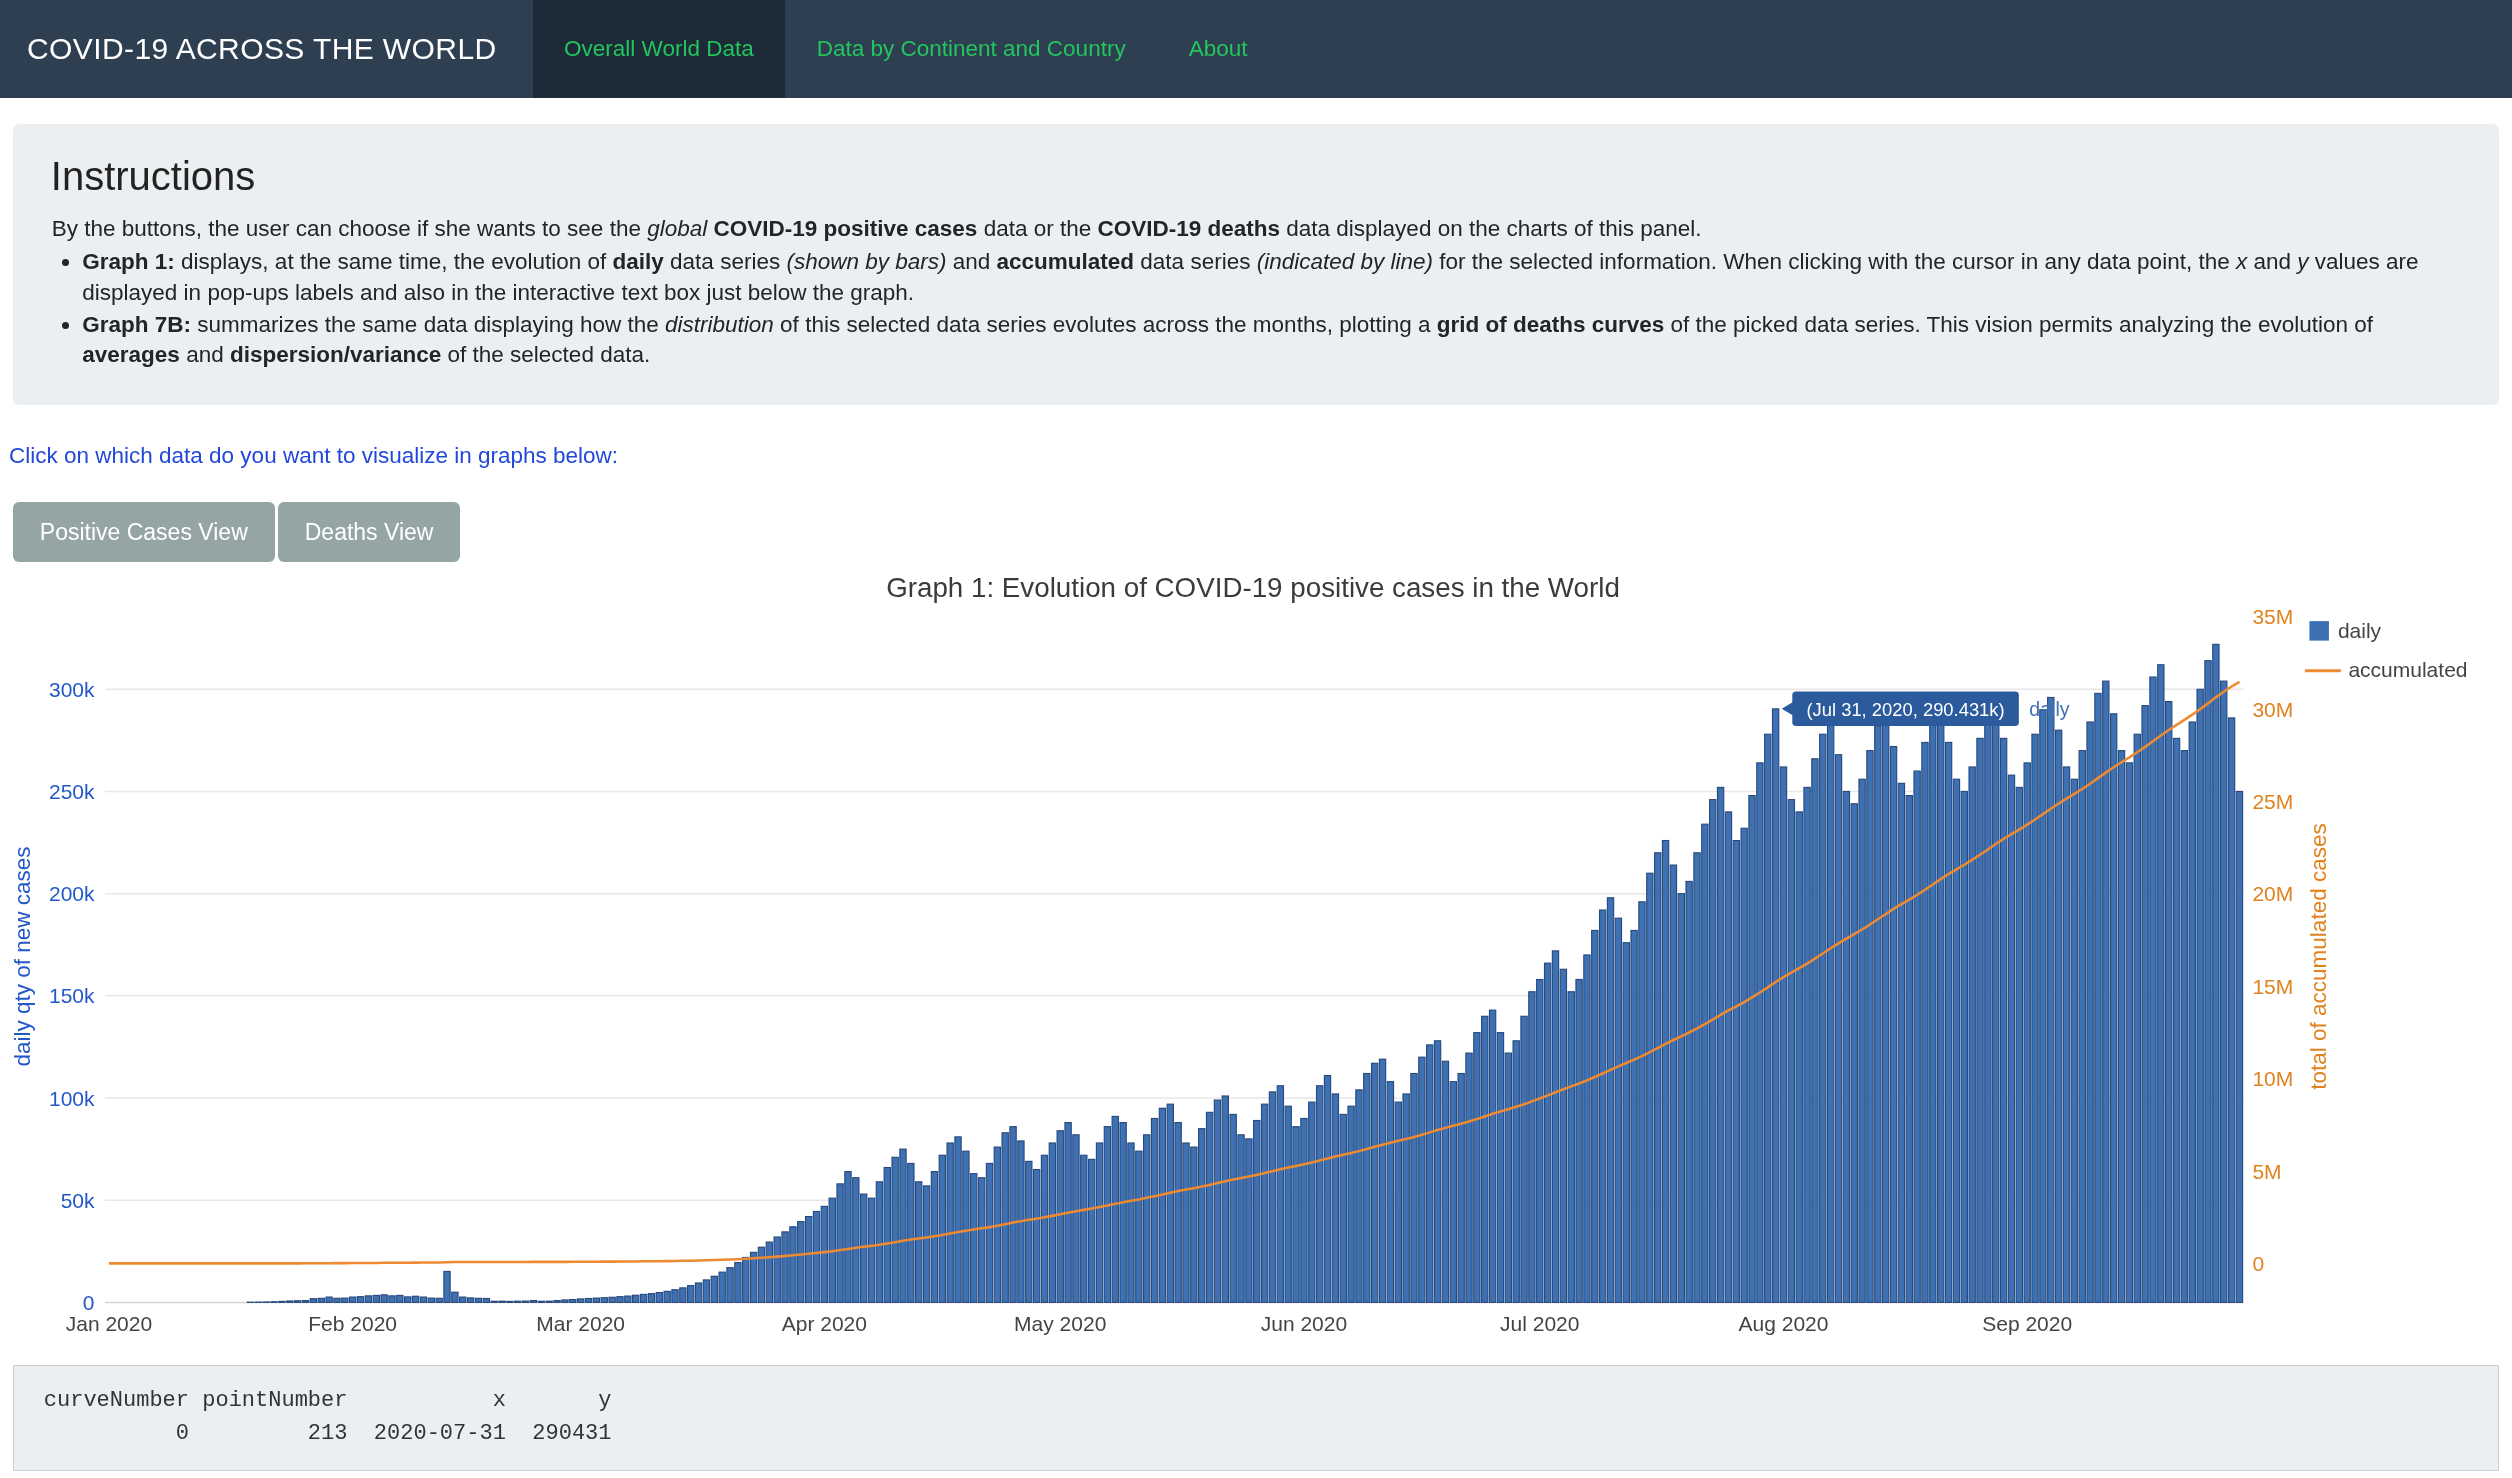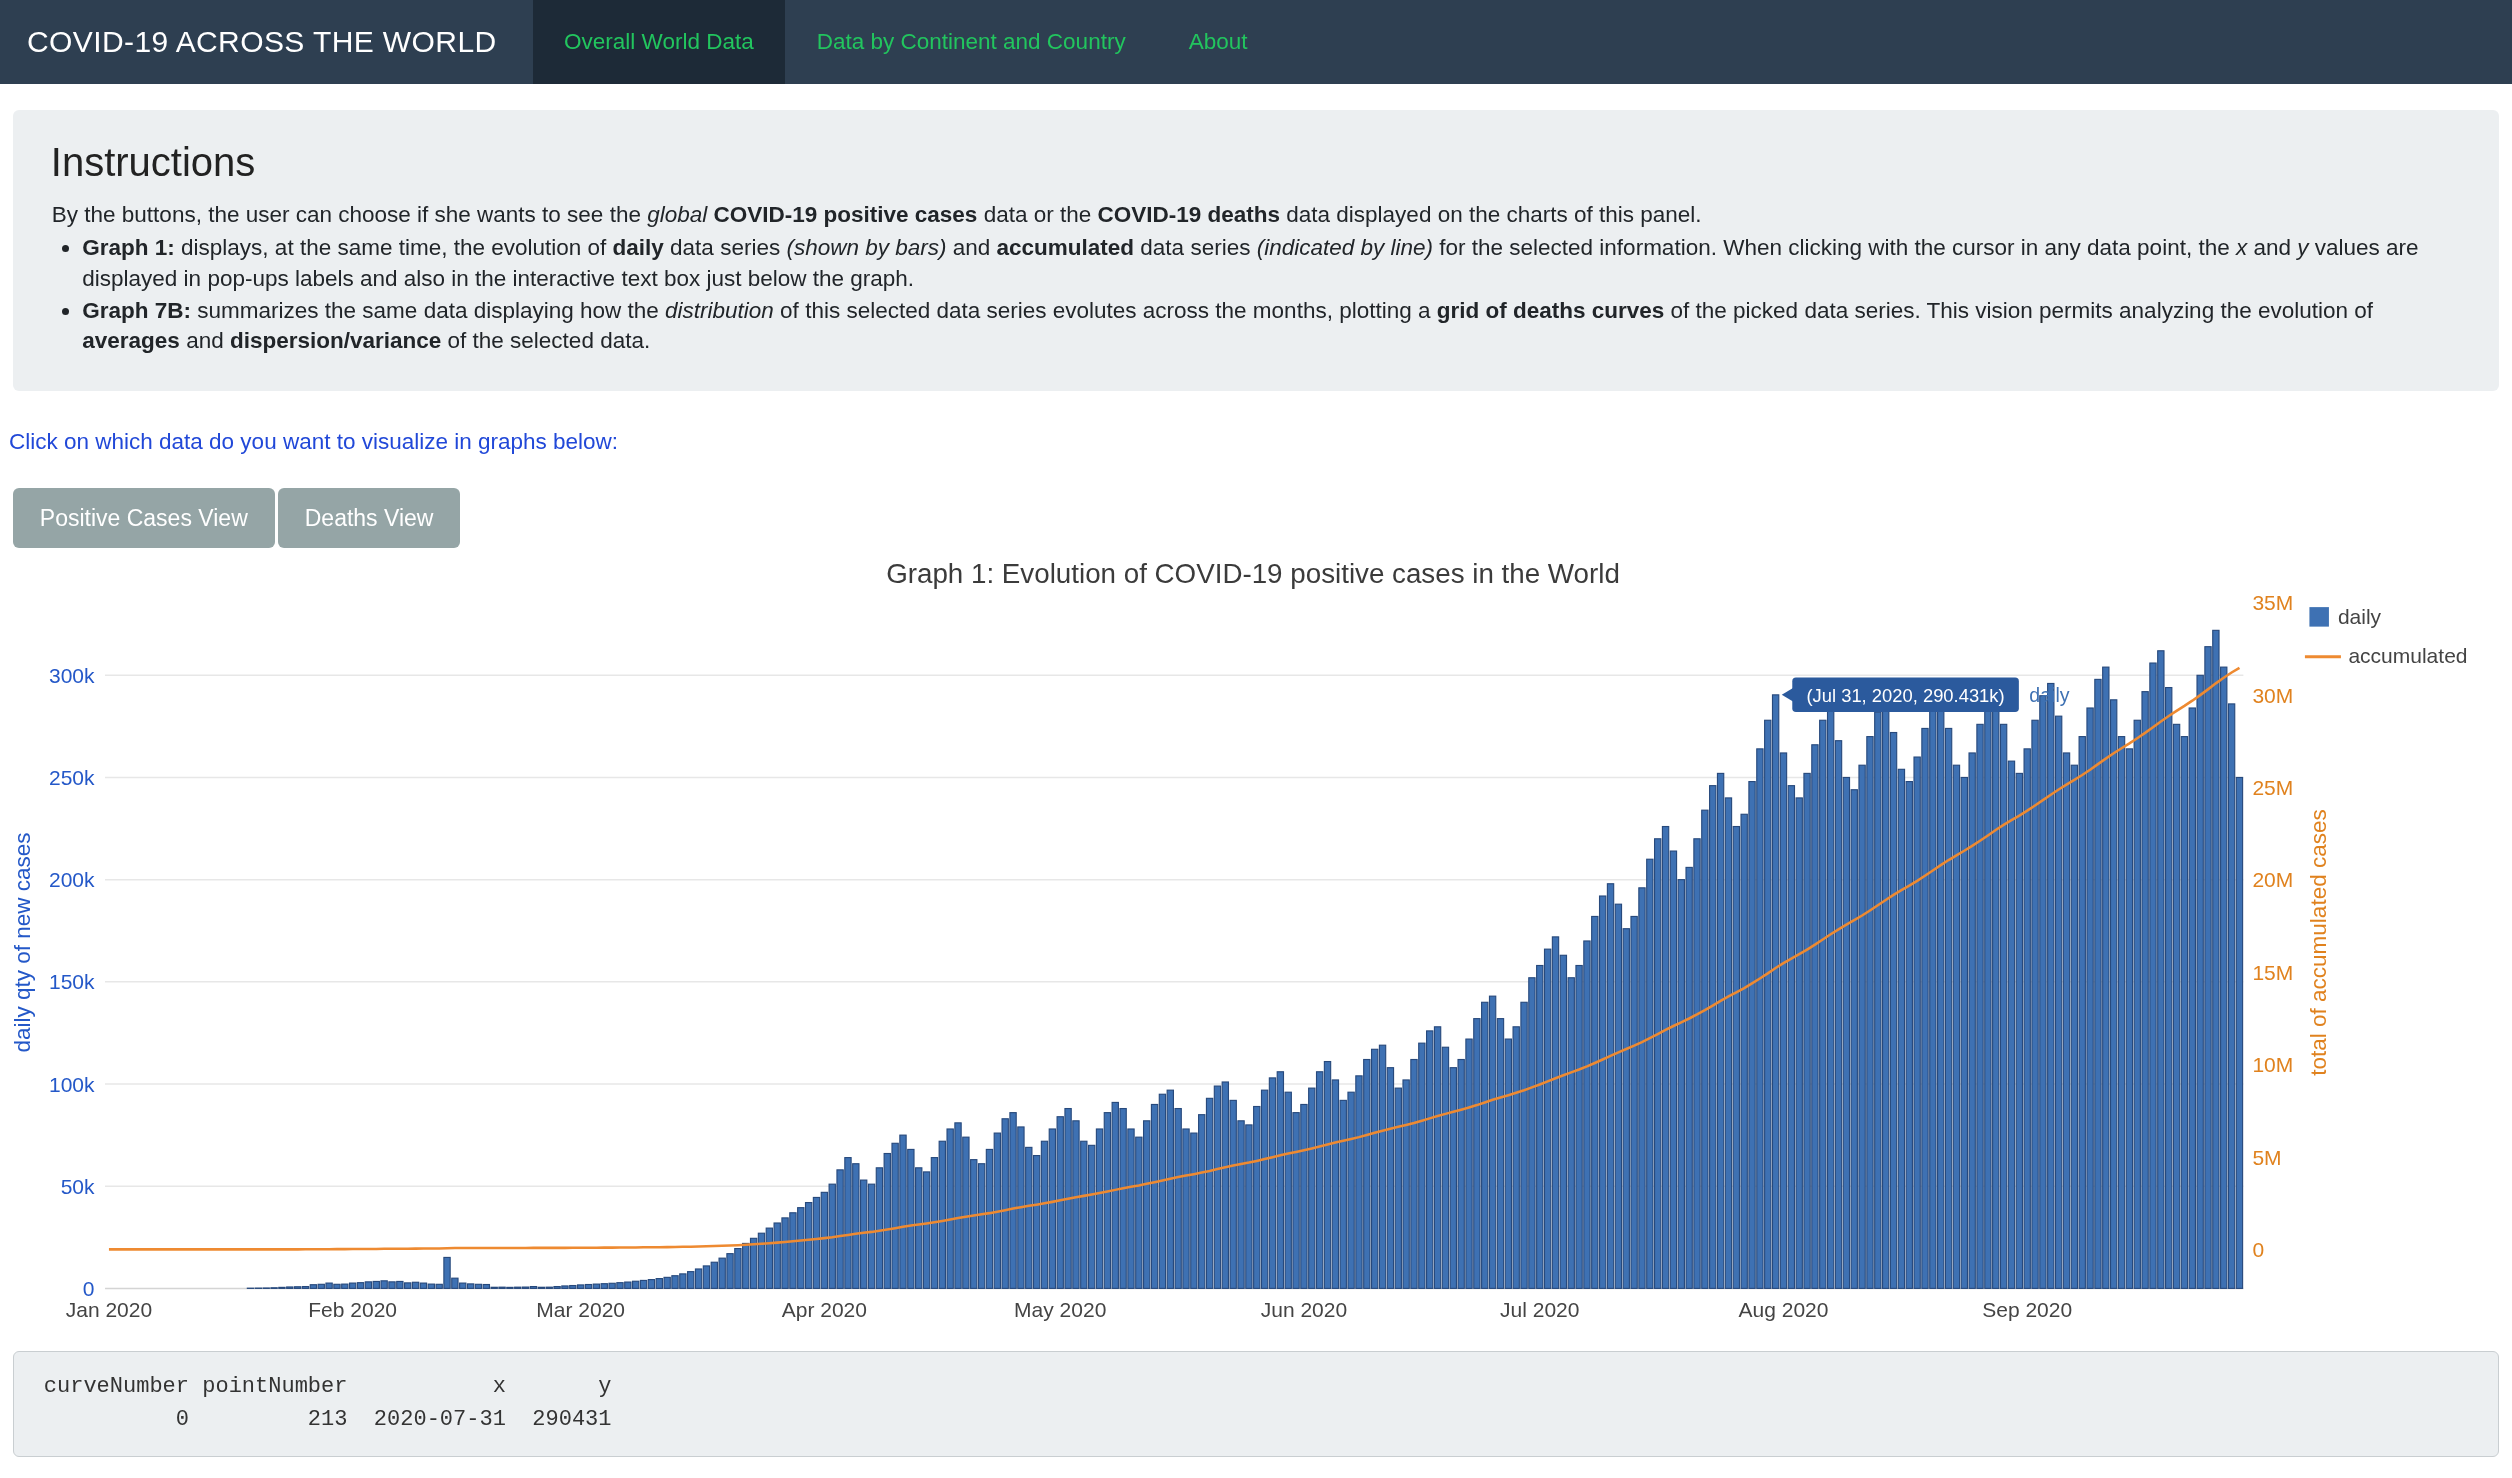--- a/index.html
+++ b/index.html
@@ -3,21 +3,21 @@
 <meta charset="utf-8">
 <style>
   :root{
     --navbar-bg:#2e3f51; --navbar-active-bg:#1d2a37; --panel-bg:#eceff1;
     --button-bg:#95a5a6; --link-color:#2148d8; --box-border:#c9ced1;
   }
   *{box-sizing:border-box;}
   body{margin:0;background:#ffffff;color:#212529;font-family:"Liberation Sans",sans-serif;width:2512px;}
 
   
-  .navbar{display:flex;align-items:stretch;background:var(--navbar-bg);height:84px;width:100%;}
+  .navbar{display:flex;align-items:stretch;background:var(--navbar-bg);height:98px;width:100%;}
   .brand{display:flex;align-items:center;padding:0 36px 0 27px;color:#fff;font-size:30px;font-weight:500;letter-spacing:0.4px;text-decoration:none;}
   .nav-item{display:flex;align-items:center;padding:0 31.5px;color:#22c55e;font-size:22.5px;text-decoration:none;}
   .nav-item.active{background:var(--navbar-active-bg);}
 
   
   .panel{margin:25.5px 12.8px 0;background:var(--panel-bg);border-radius:6px;padding:30px 38px 33px;}
   .panel h1{font-size:40px;font-weight:500;margin:0 0 15px;color:#222;}
   .panel p{font-size:22.5px;line-height:1.36;margin:1px;}
   .panel ul{margin:3px 0 0;padding-left:31.5px;}
   .panel li{font-size:22.5px;line-height:1.36;margin:1.5px 0;}
@@ -27,21 +27,21 @@
   .btn-row{margin:33px 0 0 12.8px;display:flex;gap:3px;}
   .btn{background:var(--button-bg);color:#fff;border:none;border-radius:6px;font-size:23px;
        padding:16.5px 27px;font-family:inherit;cursor:pointer;}
 
   
   .chart-wrap{margin-top:4.5px;}
   svg{display:block;font-family:"Liberation Sans",sans-serif;}
 
   
   .hover-box{margin:25.5px 12.8px 30px;background:var(--panel-bg);border:1.5px solid var(--box-border);
-             border-radius:6px;padding:18px 22.5px 19.5px 30px;}
+             border-radius:1px;padding:18px 22.5px 19.5px 30px;}
   .hover-box pre{margin:0;font-family:"Liberation Mono","DejaVu Sans Mono",monospace;font-size:22px;line-height:1.5;color:#333;}
 </style>
 </head>
 <body>
 
 <nav class="navbar">
   <a class="brand">COVID-19 ACROSS THE WORLD</a>
   <a class="nav-item active">Overall World Data</a>
   <a class="nav-item">Data by Continent and Country</a>
   <a class="nav-item">About</a>

